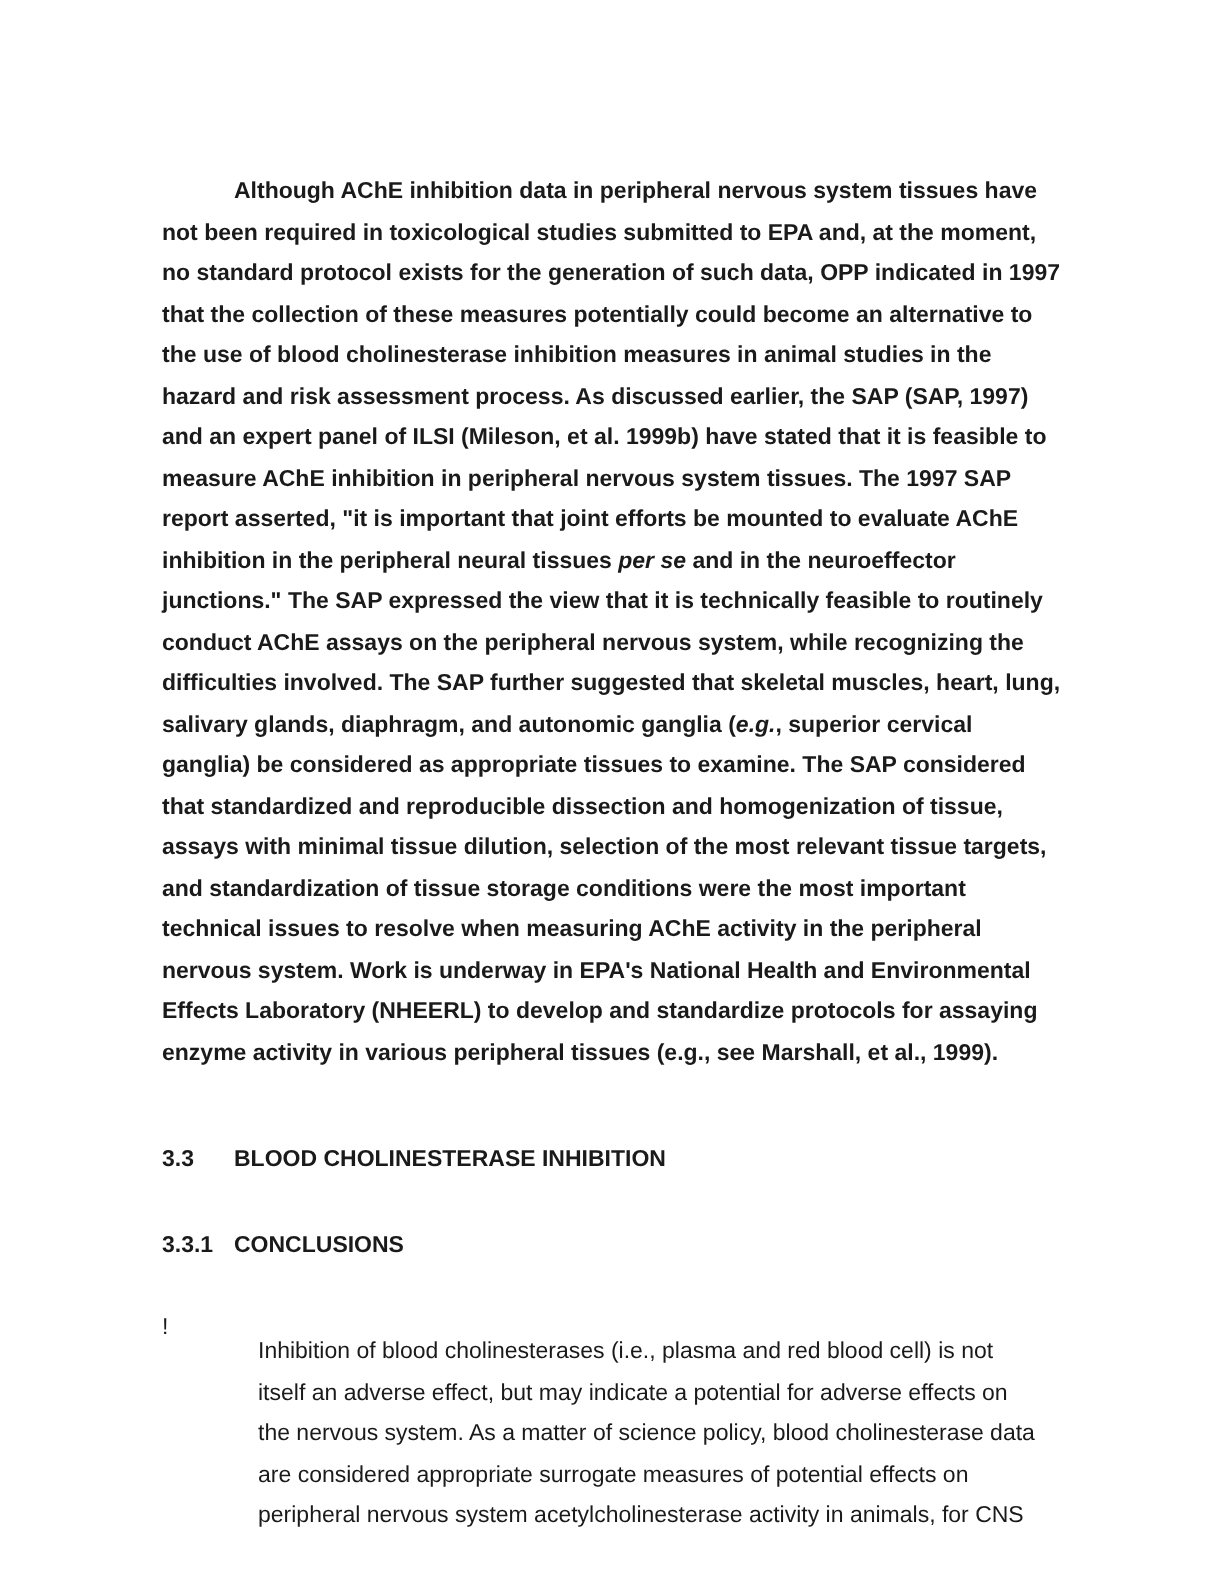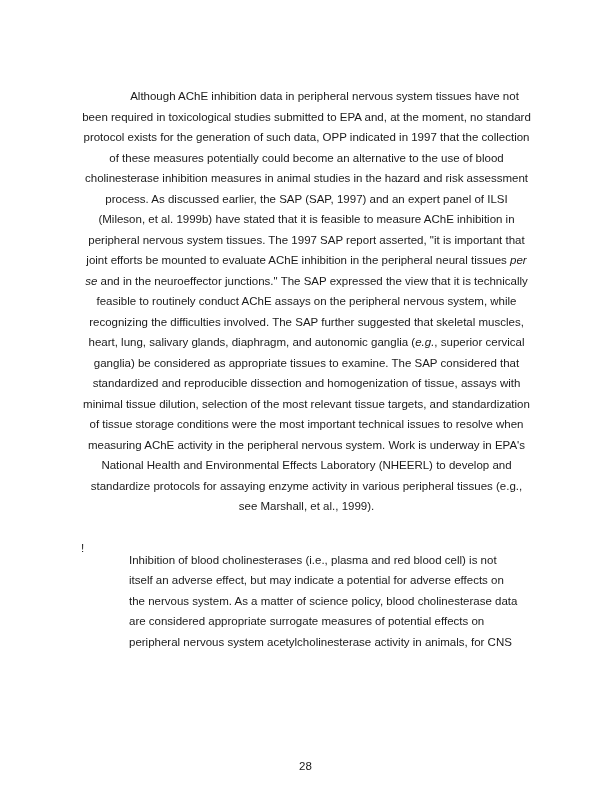--- a/index.html
+++ b/index.html
@@ -17,21 +17,22 @@
     padding: 86px 79px 0 81px;
     font-family: "Liberation Sans", sans-serif;
     color: #1a1a1a;
     overflow: hidden;
   }
   .para {
     font-size: 11.5px;
     line-height: 20.5px;
     margin: 0;
     text-indent: 36px;
-    text-align: center;
+    text-align: left;
+    font-weight: bold;
   }
   .italic { font-style: italic; }
   .heading {
     font-size: 11.5px;
     line-height: 20.5px;
     font-weight: bold;
     margin: 0;
   }
   .section-heading { margin-top: 33px; }
   .subsection-heading { margin-top: 22px; }
@@ -64,22 +65,23 @@
     font-size: 11.5px;
   }
 </style>
 </head>
 <body>
 
 <div class="page">
 
   <p class="para"><span>Although AChE inhibition data in peripheral nervous system tissues have not been required in toxicological studies submitted to EPA and, at the moment, no standard protocol exists for the generation of such data, OPP indicated in 1997 that the collection of these measures potentially could become an alternative to the use of blood cholinesterase inhibition measures in animal studies in the hazard and risk assessment process.  As discussed earlier, the SAP (SAP, 1997) and an expert panel of ILSI (Mileson, et al. 1999b) have stated that it is feasible to measure AChE inhibition in peripheral nervous system tissues.  The 1997 SAP report asserted, "it is important that joint efforts be mounted to evaluate AChE inhibition in the peripheral neural tissues </span><span class="italic">per se</span><span> and in the neuroeffector junctions."  The SAP expressed the view that it is technically feasible to routinely conduct AChE assays on the peripheral nervous system, while recognizing the difficulties involved.  The SAP further suggested that skeletal muscles, heart, lung, salivary glands, diaphragm, and autonomic ganglia (</span><span class="italic">e.g.</span><span>, superior cervical ganglia) be considered as appropriate tissues to examine.  The SAP considered that standardized and reproducible dissection and homogenization of tissue, assays with minimal tissue dilution, selection of the most relevant tissue targets, and standardization of tissue storage conditions were the most important technical issues to resolve when measuring AChE activity in the peripheral nervous system.  Work is underway in EPA's National Health and Environmental Effects Laboratory (NHEERL) to develop and standardize protocols for assaying enzyme activity in various peripheral tissues (e.g., see Marshall, et al., 1999).</span></p>
 
+  <h2 class="heading section-heading"><span class="hnum">3.3</span><span>BLOOD CHOLINESTERASE INHIBITION</span></h2>
 
+  <h3 class="heading subsection-heading"><span class="hnum">3.3.1</span><span>CONCLUSIONS</span></h3>
 
   <div class="bullet">
     <span class="bullet-marker">!</span>
     <p class="bullet-text">Inhibition of blood cholinesterases (i.e., plasma and red blood cell) is not itself an adverse effect, but may indicate a potential for adverse effects on the nervous system.  As a matter of science policy, blood cholinesterase data are considered appropriate surrogate measures of potential effects on peripheral nervous system acetylcholinesterase activity in animals, for CNS</p>
   </div>
 
-  <div class="page-number">28</div>
 
 </div>
 
 </body></html>

